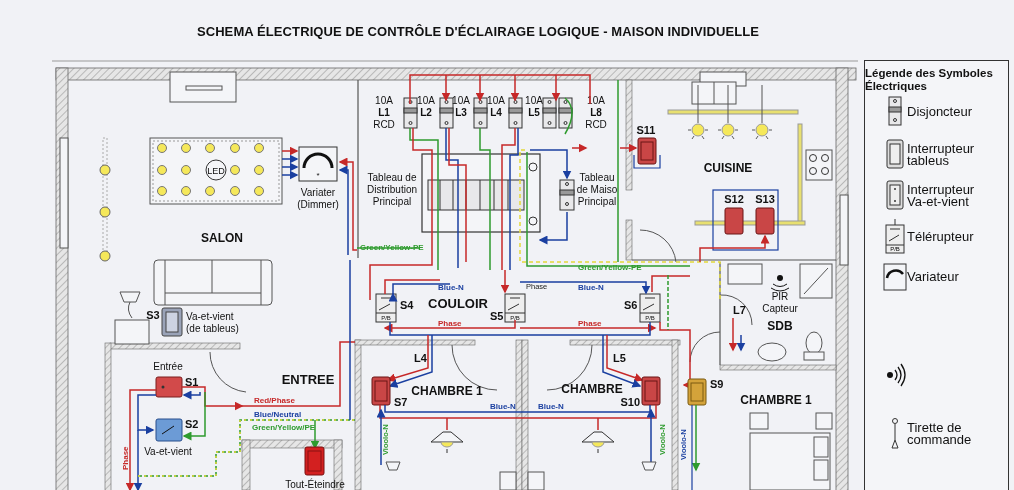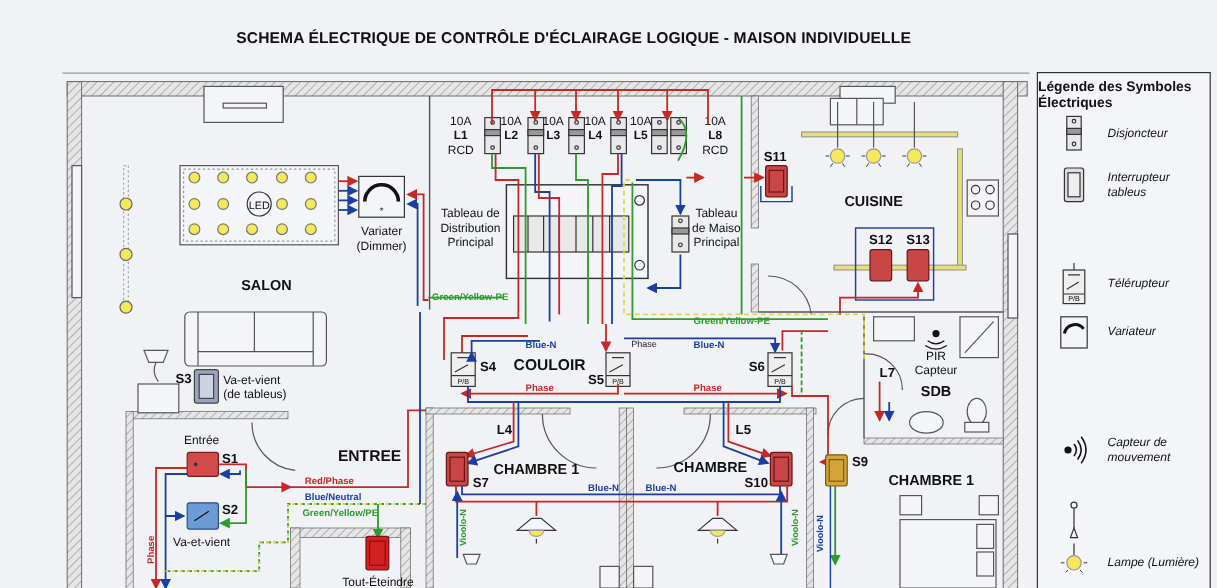--- a/index.html
+++ b/index.html
@@ -4,21 +4,21 @@
 <style>
   html,body{margin:0;padding:0;background:#f1f2f6;}
   body{width:1014px;height:490px;overflow:hidden;position:relative;font-family:"Liberation Sans",sans-serif;}
   #title{position:absolute;left:0;top:24px;width:870px;text-align:center;font-weight:bold;font-size:13px;color:#111;letter-spacing:0.1px;padding-left:43px;}
   #plan{position:absolute;left:0;top:0;}
   .t{font-family:"Liberation Sans",sans-serif;fill:#111;}
   #legend{position:absolute;left:864px;top:60px;width:143px;height:440px;border:1px solid #333;background:#f4f5f8;}
   #legend .lh{font-weight:bold;font-size:11.5px;text-align:left;margin-top:6px;line-height:13px;color:#111;}
   .li{position:absolute;left:0;width:143px;height:34px;}
   .li .ic{position:absolute;left:10px;top:0;width:40px;height:34px;}
-  .li .lb{position:absolute;left:58px;top:6px;font-size:10px;line-height:12px;color:#111;width:85px;font-style:italic;}
+  .li .lb{position:absolute;left:42px;top:6px;font-size:13px;line-height:12px;color:#111;width:85px;}
 </style>
 </head>
 <body>
 
 <div id="title">SCHEMA ÉLECTRIQUE DE CONTRÔLE D'ÉCLAIRAGE LOGIQUE - MAISON INDIVIDUELLE</div>
 
 <svg id="plan" width="860" height="490" viewBox="0 0 860 490">
   <defs>
     <pattern id="hatch" width="5" height="5" patternUnits="userSpaceOnUse" patternTransform="rotate(45)">
       <rect width="5" height="5" fill="#e6e6e6"></rect>
@@ -489,20 +489,29 @@
         </svg></div>
     <div class="lb" style="top:11px">Disjoncteur</div>
   </div>
   <div class="li" style="top:76px">
     <div class="ic"><svg width="40" height="34">
           <rect x="12" y="3" width="16" height="28" rx="2" fill="#ddd" stroke="#333"></rect>
           <rect x="15" y="7" width="10" height="20" fill="#eee" stroke="#333"></rect>
         </svg></div>
     <div class="lb">Interrupteur tableus</div>
   </div>
+  <div class="li" style="top:117px">
+    <div class="ic"><svg width="40" height="34">
+          <rect x="12" y="3" width="16" height="28" rx="2" fill="#ddd" stroke="#333"></rect>
+          <rect x="15" y="7" width="10" height="20" fill="#eee" stroke="#333"></rect>
+          <circle cx="20" cy="11" r="1" fill="#333"></circle>
+          <circle cx="20" cy="23" r="1" fill="#333"></circle>
+        </svg></div>
+    <div class="lb">Interrupteur Va-et-vient</div>
+  </div>
   <div class="li" style="top:199px">
     <div class="ic"><svg width="40" height="34">
           <rect x="9" y="4" width="22" height="26" fill="#f4f5f8" stroke="#333"></rect>
           <path d="M 12 18 A 9 9 0 0 1 28 14" fill="none" stroke="#111" stroke-width="2.5"></path>
         </svg></div>
     <div class="lb" style="top:11px">Variateur</div>
   </div>
   <div class="li" style="top:158px">
     <div class="ic"><svg width="40" height="38">
           <line x1="20" y1="0" x2="20" y2="6" stroke="#333"></line>
@@ -514,35 +523,22 @@
         </svg></div>
     <div class="lb" style="top:12px">Télérupteur</div>
   </div>
   <div class="li" style="top:297px">
     <div class="ic"><svg width="40" height="34">
           <circle cx="15" cy="17" r="3" fill="#111"></circle>
           <path d="M 20 12 q 4 5 0 10" fill="none" stroke="#111" stroke-width="1.3"></path>
           <path d="M 23 9 q 6 8 0 16" fill="none" stroke="#111" stroke-width="1.3"></path>
           <path d="M 26 6 q 8 11 0 22" fill="none" stroke="#111" stroke-width="1.3"></path>
         </svg></div>
-    <div class="lb">Capteur de mouvement</div>
   </div>
   <div class="li" style="top:355px">
     <div class="ic"><svg width="40" height="38">
           <circle cx="20" cy="5" r="2.5" fill="none" stroke="#333"></circle>
           <line x1="20" y1="8" x2="20" y2="24" stroke="#333"></line>
           <path d="M17,32 L20,24 L23,32 z" fill="none" stroke="#333"></path>
         </svg></div>
-  </div>
-  <div class="li" style="top:390px">
-    <div class="ic"><svg width="40" height="38">
-          <line x1="20" y1="2" x2="20" y2="12" stroke="#333"></line>
-          <circle cx="20" cy="18" r="6" fill="#f5e85a" stroke="#999"></circle>
-          <g stroke="#333" stroke-width="0.8">
-            <line x1="9" y1="18" x2="12" y2="18"></line>
-            <line x1="28" y1="18" x2="31" y2="18"></line>
-            <line x1="13" y1="26" x2="15" y2="24"></line>
-            <line x1="27" y1="26" x2="25" y2="24"></line>
-          </g>
-        </svg></div>
-    <div class="lb" style="top:13px">Lampe (Lumière)</div>
+    <div class="lb">Tirette de commande</div>
   </div>
 </div>
 
 </body></html>

